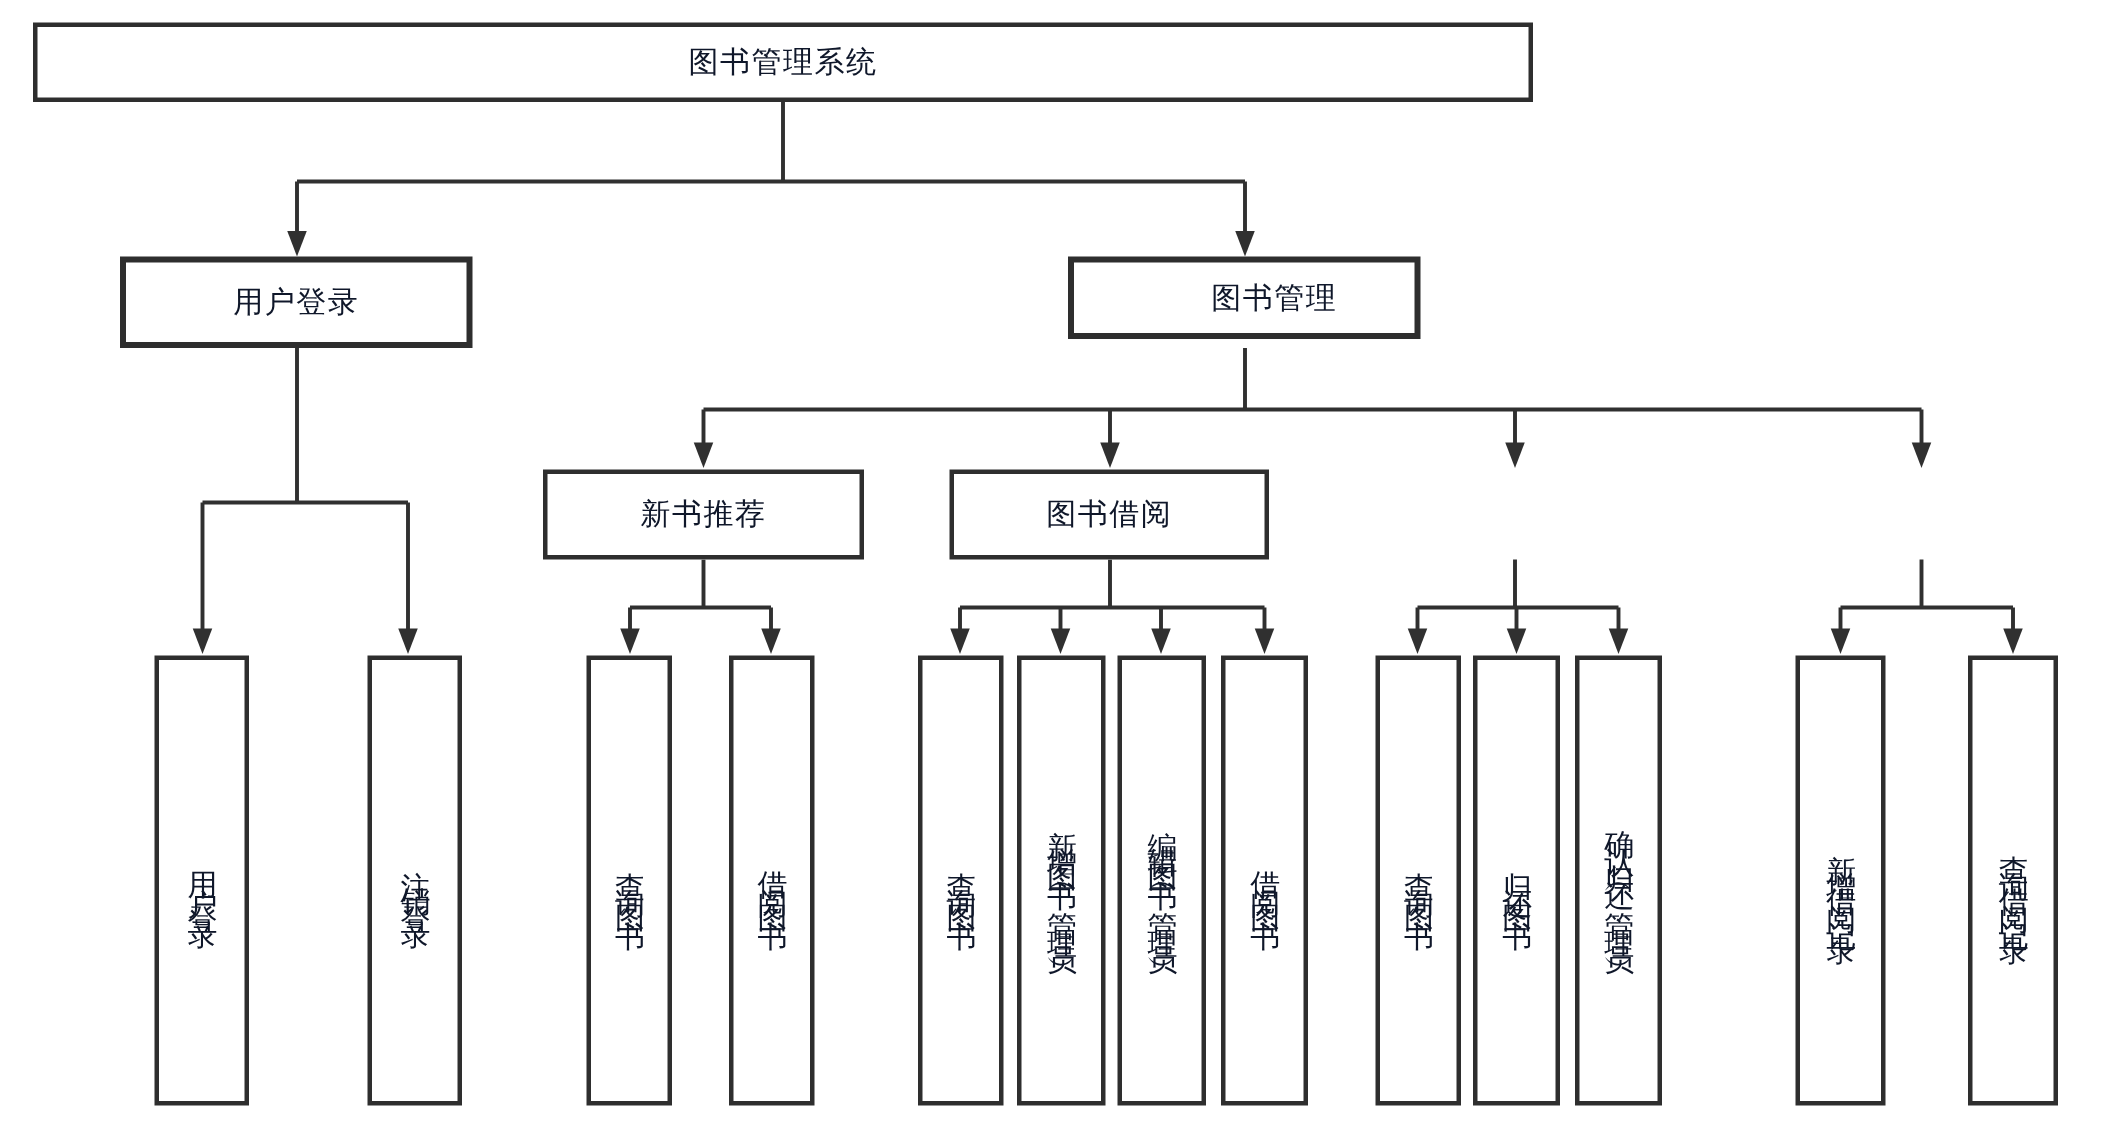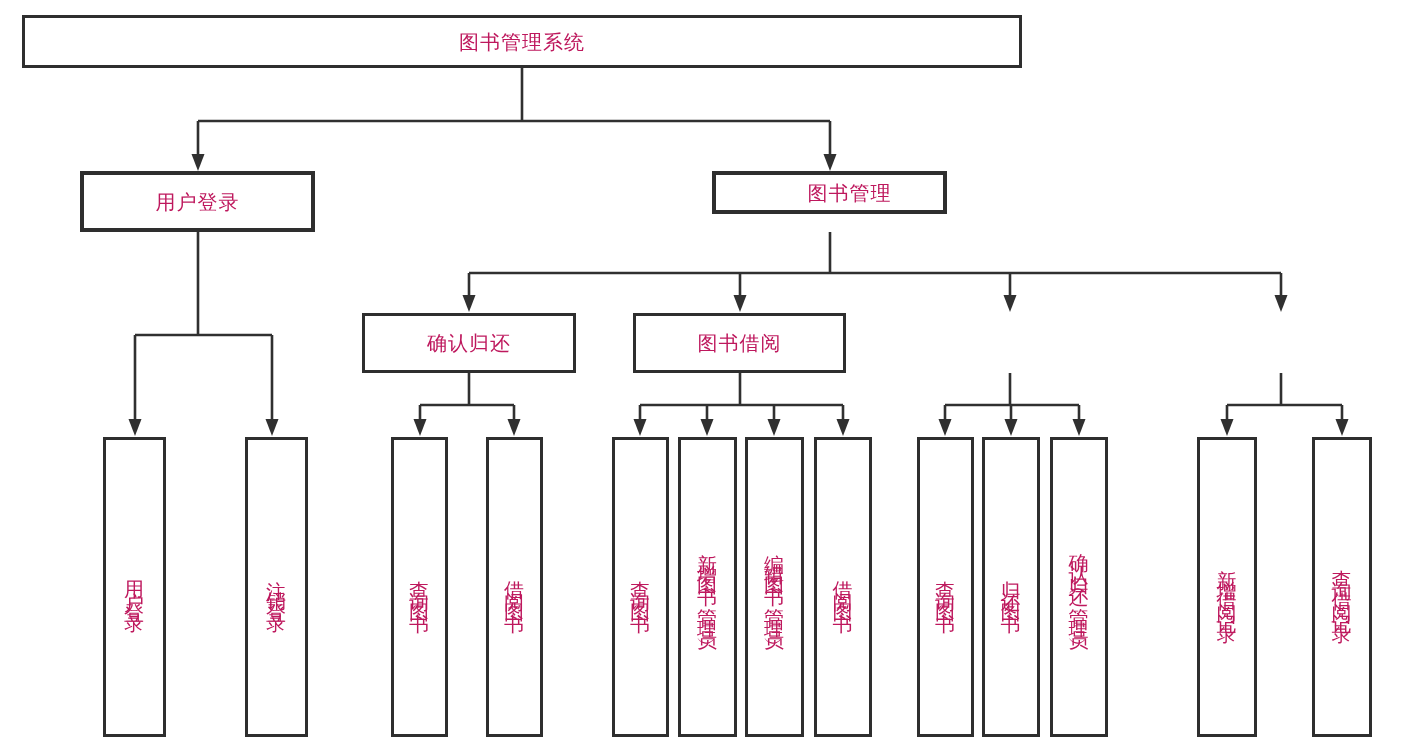--- a/index.html
+++ b/index.html
@@ -20,38 +20,38 @@
     position: absolute;
     box-sizing: border-box;
     background: #ffffff;
     border: 3px solid #2e2e2e;
     display: flex;
     align-items: center;
     justify-content: center;
     z-index: 2;
   }
   .node span {
-    color: #be185d;
+    color: #0f172a;
     font-size: 20px;
     line-height: 1;
     white-space: nowrap;
   }
   .hbox span { letter-spacing: 1px; }
   .l2 { border-width: 4px; }
   .vbox { top: 437px; height: 300px; }
   .vbox span {
     writing-mode: vertical-rl;
     text-orientation: mixed;
     letter-spacing: 11px;
     white-space: pre;
   }
   
   #root-box      { left: 22px;   top: 15px;  width: 1000px; height: 53px; }
   #n-user-login  { left: 80px;   top: 171px; width: 235px;  height: 61px; }
-  #n-book-mgmt   { left: 712px;  top: 171px; width: 235px;  height: 43px; padding-left: 40px; }
+  #n-book-mgmt   { left: 712px;  top: 171px; width: 235px;  height: 55px; padding-left: 40px; }
   #n-newbook     { left: 362px;  top: 313px; width: 214px;  height: 60px; }
   #n-borrowing   { left: 633px;  top: 313px; width: 213px;  height: 60px; justify-content: center; }
   #n-current     { left: 902px;  top: 313px; width: 215px;  height: 60px; }
   #n-records     { left: 1173px; top: 313px; width: 214px;  height: 60px; }
   
   #lf-user-login   { left: 103px;  width: 63px; }
   #lf-logout       { left: 245px;  width: 63px; }
   #lf-query1       { left: 391px;  width: 57px; }
   #lf-borrow1      { left: 486px;  width: 57px; }
   #lf-query2       { left: 612px;  width: 57px; }
@@ -127,21 +127,21 @@
   </div>
 
   <div class="node hbox l2" id="n-user-login">
     <span>用户登录</span>
   </div>
   <div class="node hbox l2" id="n-book-mgmt">
     <span>图书管理</span>
   </div>
 
   <div class="node hbox" id="n-newbook">
-    <span>确认归还</span>
+    <span>新书推荐</span>
   </div>
   <div class="node hbox" id="n-borrowing">
     <span>图书借阅</span>
   </div>
 
   <div class="node vbox" id="lf-user-login">
     <span>用户登录</span>
   </div>
   <div class="node vbox" id="lf-logout">
     <span>注销登录</span>

